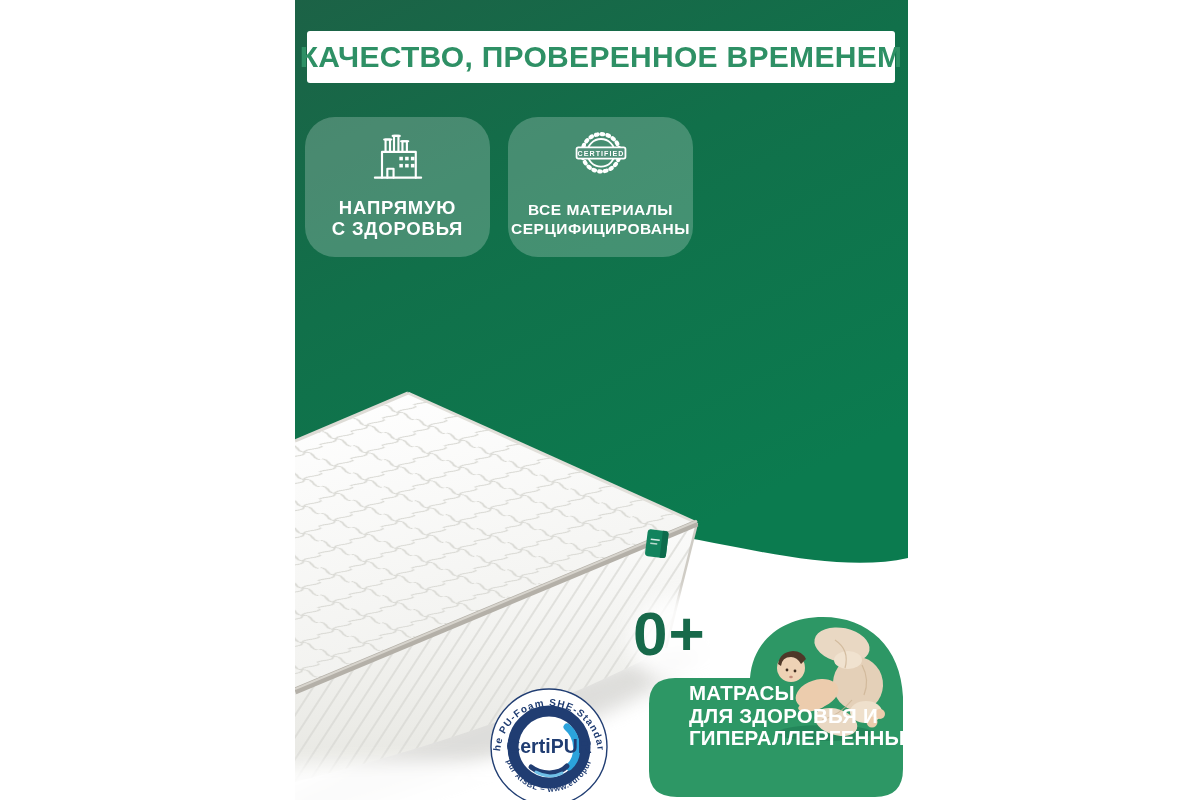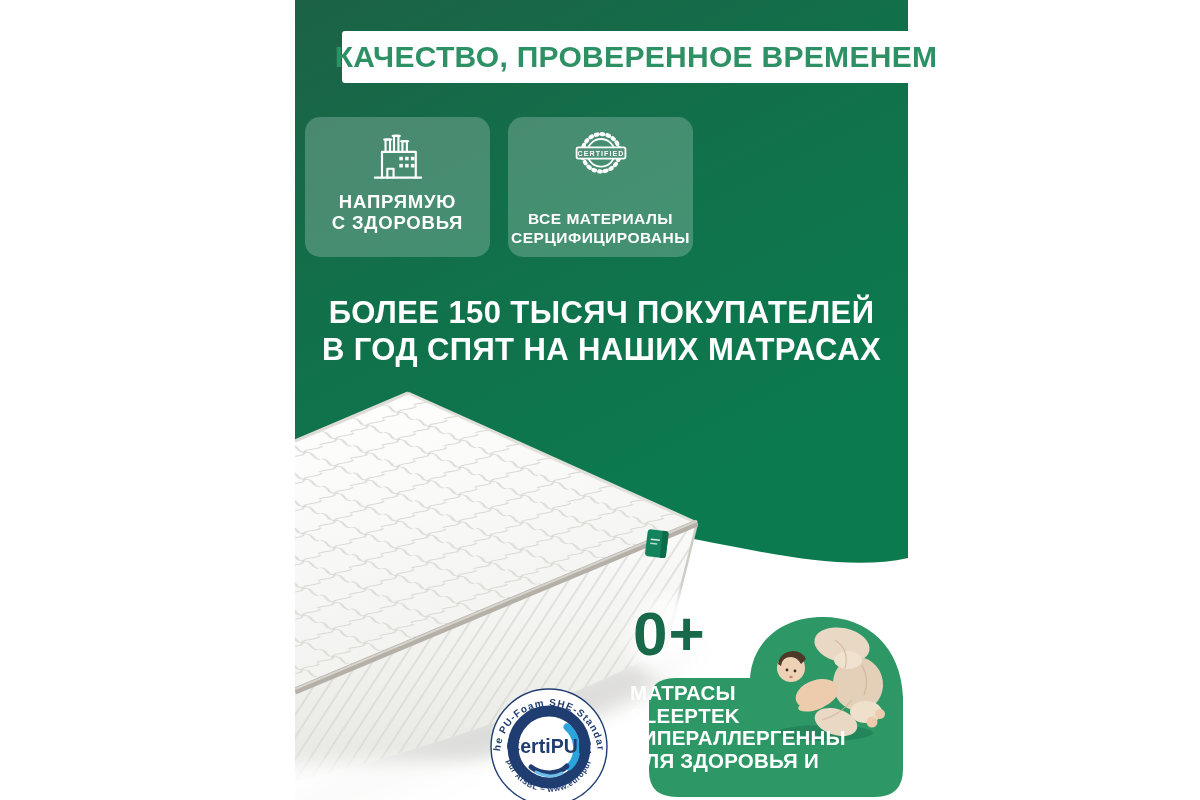--- a/index.html
+++ b/index.html
@@ -3,43 +3,43 @@
 <meta charset="utf-8">
 <style>
   html,body{margin:0;padding:0;background:#fff;}
   .stage{position:relative;width:1200px;height:800px;background:#ffffff;overflow:hidden;
          font-family:"Liberation Sans",sans-serif;}
   .stage svg text{font-family:"Liberation Sans",sans-serif;}
   svg.bg{position:absolute;left:0;top:0;}
 
   .banner{position:absolute;left:307px;top:31px;width:588px;height:52px;background:#ffffff;
           border-radius:3px;display:flex;align-items:center;justify-content:center;
-          color:#2e9065;font-weight:700;font-size:30px;letter-spacing:.3px;white-space:nowrap;margin-left:35px;}
-
-  .card{position:absolute;top:117px;width:185px;height:140px;border-radius:15px;
+          color:#2e9065;font-weight:700;font-size:30px;letter-spacing:.3px;white-space:nowrap;}
+
+  .card{position:absolute;top:117px;width:185px;height:140px;border-radius:30px;
         background:rgba(255,255,255,.22);display:flex;flex-direction:column;align-items:center;}
   .card.c1{left:305px}.card.c2{left:508px}.card.c3{left:713px}
   .cicon{margin-top:10px;width:68px;height:64px;}
-  .ct{color:#fff;font-weight:700;text-align:center;line-height:21px;
+  .ct{margin-top:6px;color:#fff;font-weight:700;text-align:center;line-height:21px;
       font-size:18.5px;letter-spacing:.8px;}
-  .card.c2 .ct{font-size:15.5px;line-height:19px;letter-spacing:.5px;margin-top:18px;}
+  .card.c2 .ct{font-size:15.5px;line-height:19px;letter-spacing:.5px;margin-top:9px;}
   .ct span{display:block;white-space:nowrap;}
 
   .headline{position:absolute;left:295px;top:294px;width:613px;text-align:center;color:#ffffff;
             font-weight:700;font-size:31px;line-height:37px;letter-spacing:.4px;}
   .headline span{display:block;white-space:nowrap;}
 
   .certipur{position:absolute;left:479px;top:677px;width:140px;height:140px;}
   .cp-arc-top{font-size:10px;font-weight:700;fill:#203d72;letter-spacing:1.1px;}
   .cp-arc-bot{font-size:7.8px;font-weight:700;fill:#203d72;letter-spacing:.7px;}
   .cp-name{font-size:19.5px;font-weight:700;}
 
   .age{position:absolute;left:633px;top:603px;color:#17694a;font-weight:700;font-size:62px;
        letter-spacing:1px;line-height:62px;}
-  .note{position:absolute;left:630px;top:682px;width:248px;color:#ffffff;font-weight:700;
+  .note{position:absolute;left:689px;top:682px;width:248px;color:#ffffff;font-weight:700;
         font-size:20.5px;line-height:22.6px;letter-spacing:.2px;}
   .note div{white-space:nowrap;}
 </style>
 </head>
 <body>
 
 <div class="stage">
 
   <svg class="bg" width="1200" height="800" viewBox="0 0 1200 800">
     <defs>
@@ -160,24 +160,20 @@
       </g>
       <text x="36" y="32.6" text-anchor="middle" font-size="8" font-weight="700" fill="#fff" letter-spacing="1.2">CERTIFIED</text>
     </svg>
     <div class="ct">
       <span>ВСЕ МАТЕРИАЛЫ</span>
       <span>СЕРЦИФИЦИРОВАНЫ</span>
     </div>
   </div>
 
 
-  <div class="headline">
-    <span>БОЛЕЕ 150 ТЫСЯЧ ПОКУПАТЕЛЕЙ</span>
-    <span>В ГОД СПЯТ НА НАШИХ МАТРАСАХ</span>
-  </div>
 
   <svg class="certipur" viewBox="0 0 140 140">
     <defs>
       <path id="arcTop" d="M21,78 A49,49 0 0 1 119,78"></path>
       <path id="arcBot" d="M28,85 A44.5,44.5 0 0 0 112,85"></path>
     </defs>
     <circle cx="70" cy="70" r="58" fill="#ffffff" stroke="#203d72" stroke-width="1.4"></circle>
     <text class="cp-arc-top">
       <textPath href="#arcTop" startOffset="50%" text-anchor="middle">The PU-Foam SHE-Standard</textPath>
     </text>
@@ -190,18 +186,17 @@
       <path d="M52,90 C62,98 80,98 88,89" stroke="#203d72" stroke-width="5"></path>
       <path d="M57,95 C66,100 76,100 83,96" stroke="#6fc0e8" stroke-width="3"></path>
     </g>
     <text class="cp-name" x="70" y="76" text-anchor="middle"><tspan fill="#203d72">Certi</tspan><tspan fill="#203d72">PUR</tspan></text>
   </svg>
 
   <div class="age">0+</div>
 
   <div class="note">
     <div>МАТРАСЫ</div>
-    <div>SLEEPTEK</div>
+    <div>ДЛЯ ЗДОРОВЬЯ И</div>
     <div>ГИПЕРАЛЛЕРГЕННЫ</div>
-    <div>ДЛЯ ЗДОРОВЬЯ И</div>
   </div>
 
 </div>
 
 </body></html>

